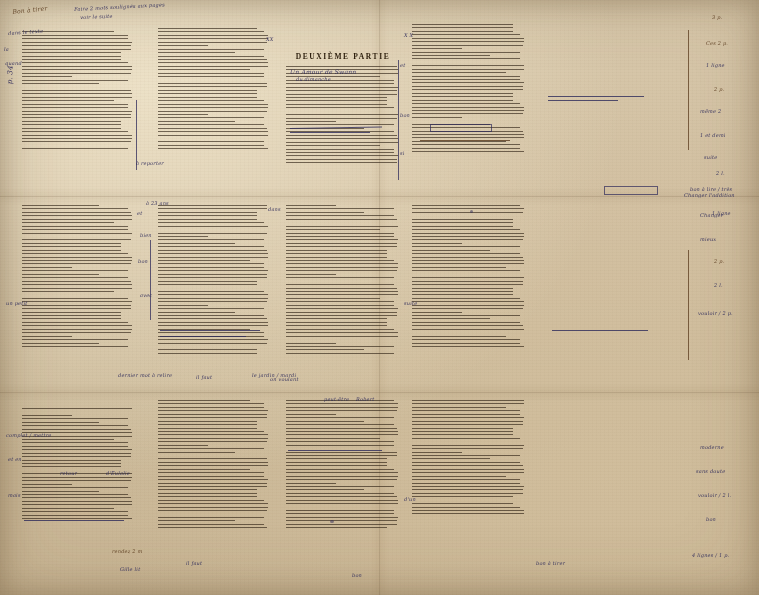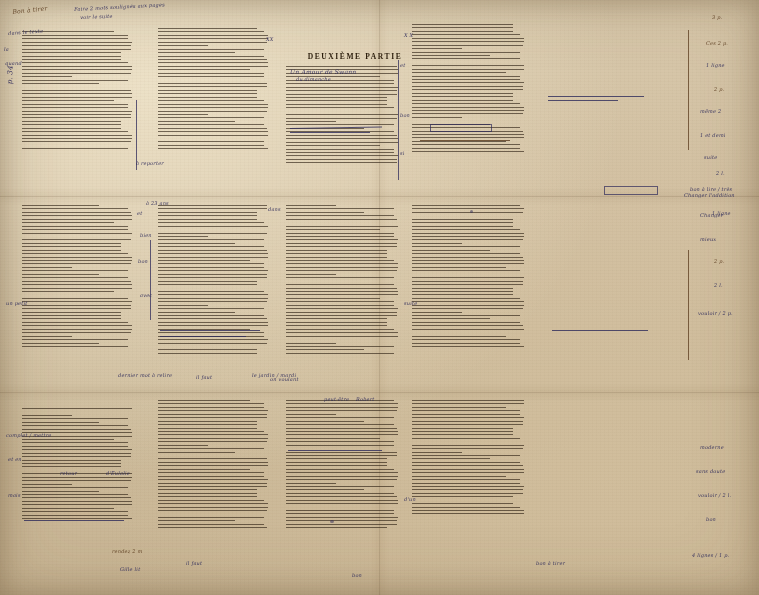--- a/index.html
+++ b/index.html
@@ -74,21 +74,21 @@
 </head>
 <body>
 
 <div id="sheet">
 
   <div class="block" style="left:22px;top:30px;width:108px;"></div>
   <div class="block" style="left:160px;top:30px;width:108px;"></div>
   <div class="block" style="left:288px;top:55px;width:108px;"></div>
   <div class="block" style="left:410px;top:26px;width:108px;"></div>
 
-  <div class="block" style="left:296px;top:52px;width:118px;">
+  <div class="block" style="left:284px;top:52px;width:118px;">
     <div class="hdr">DEUXIÈME PARTIE</div>
   </div>
 
   <div class="grain"></div>
   <div class="fold v" style="left:379px;"></div>
   <div class="fold h" style="top:196px;"></div>
   <div class="fold h" style="top:392px;"></div>
   <div class="edge"></div>
 
   <div class="block" style="left: 22px; top: 28px; width: 110px;">

